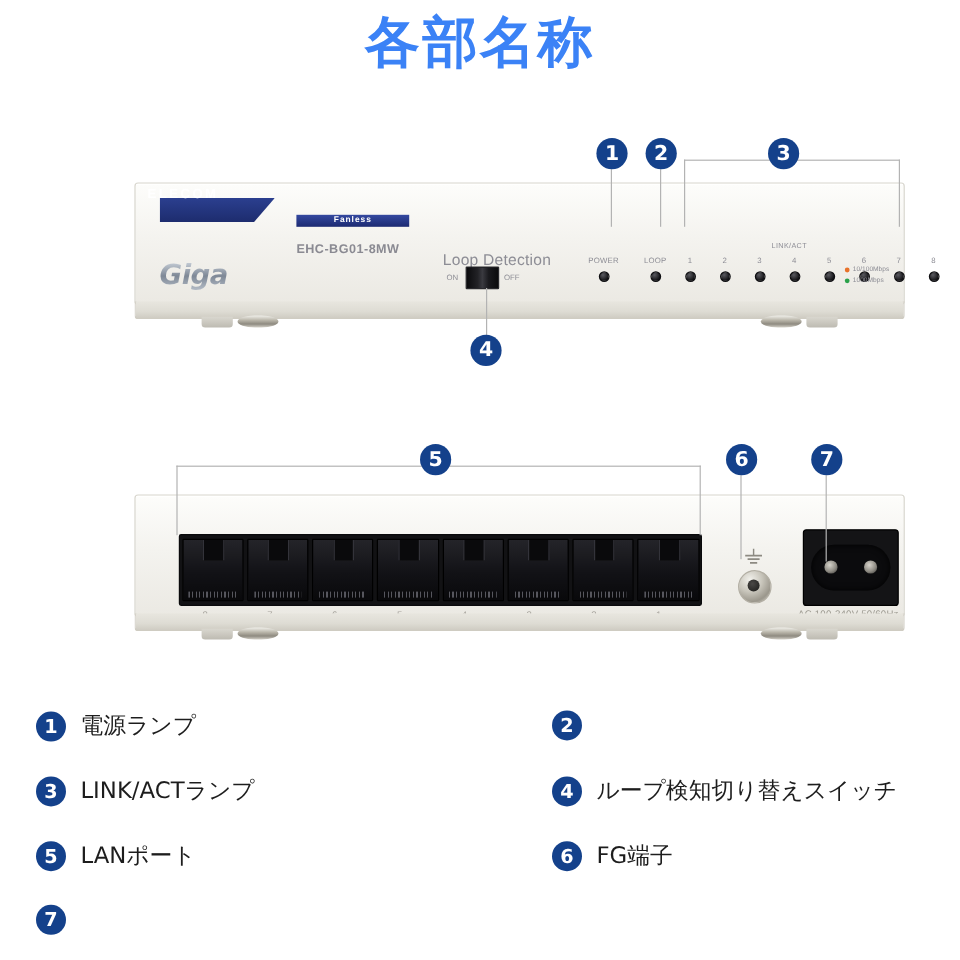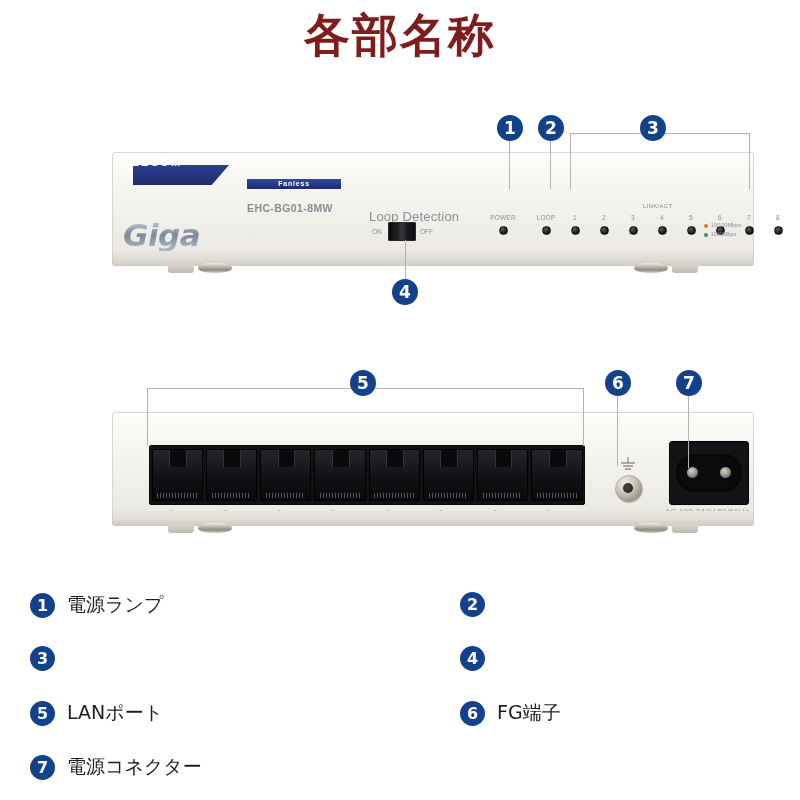--- a/index.html
+++ b/index.html
@@ -13,21 +13,21 @@
     font-family: "Liberation Sans", "DejaVu Sans", sans-serif;
     overflow: hidden;
     position: relative;
   }
 
   
   .page-title {
     text-align: center;
     font-size: 46px;
     font-weight: bold;
-    color: #7f1d1d;
+    color: #3b82f6;
     letter-spacing: 2px;
     padding-top: 4px;
     line-height: 62px;
     font-family: "DejaVu Sans", "Liberation Sans", sans-serif;
   }
 
   
   .callout {
     position: absolute;
     width: 26px;
@@ -135,23 +135,23 @@
     background: linear-gradient(180deg,#3449a0,#1c2a72);
     color: #ffffff;
     font-size: 7px;
     font-weight: bold;
     text-align: center;
     line-height: 10px;
     letter-spacing: 0.8px;
   }
   .giga-logo {
     position: absolute;
-    left: 10px;
+    left: 20px;
     top: 64px;
-    font-size: 31px;
+    font-size: 23px;
     font-style: italic;
     font-weight: bold;
     letter-spacing: -0.5px;
     color: #9ea6b3;
     background: linear-gradient(180deg,#cfd6de 0%, #7e8896 50%, #b9c1cb 100%);
     -webkit-background-clip: text;
     background-clip: text;
     -webkit-text-fill-color: transparent;
     font-family: "DejaVu Sans", sans-serif;
   }
@@ -540,38 +540,39 @@
       <div class="legend-text">電源ランプ</div>
     </div>
     <div class="legend-cell right">
       <div class="legend-badge">2</div>
     </div>
   </div>
 
   <div class="legend-row">
     <div class="legend-cell">
       <div class="legend-badge">3</div>
+      <div class="legend-text">LINK/ACTランプ</div>
     </div>
     <div class="legend-cell right">
       <div class="legend-badge">4</div>
+      <div class="legend-text">ループ検知切り替えスイッチ</div>
     </div>
   </div>
 
   <div class="legend-row">
     <div class="legend-cell">
       <div class="legend-badge">5</div>
       <div class="legend-text">LANポート</div>
     </div>
     <div class="legend-cell right">
       <div class="legend-badge">6</div>
       <div class="legend-text">FG端子</div>
     </div>
   </div>
 
   <div class="legend-row">
     <div class="legend-cell">
       <div class="legend-badge">7</div>
-      <div class="legend-text">電源コネクター</div>
     </div>
     <div class="legend-cell right"></div>
   </div>
 
 </div>
 
 </body></html>

